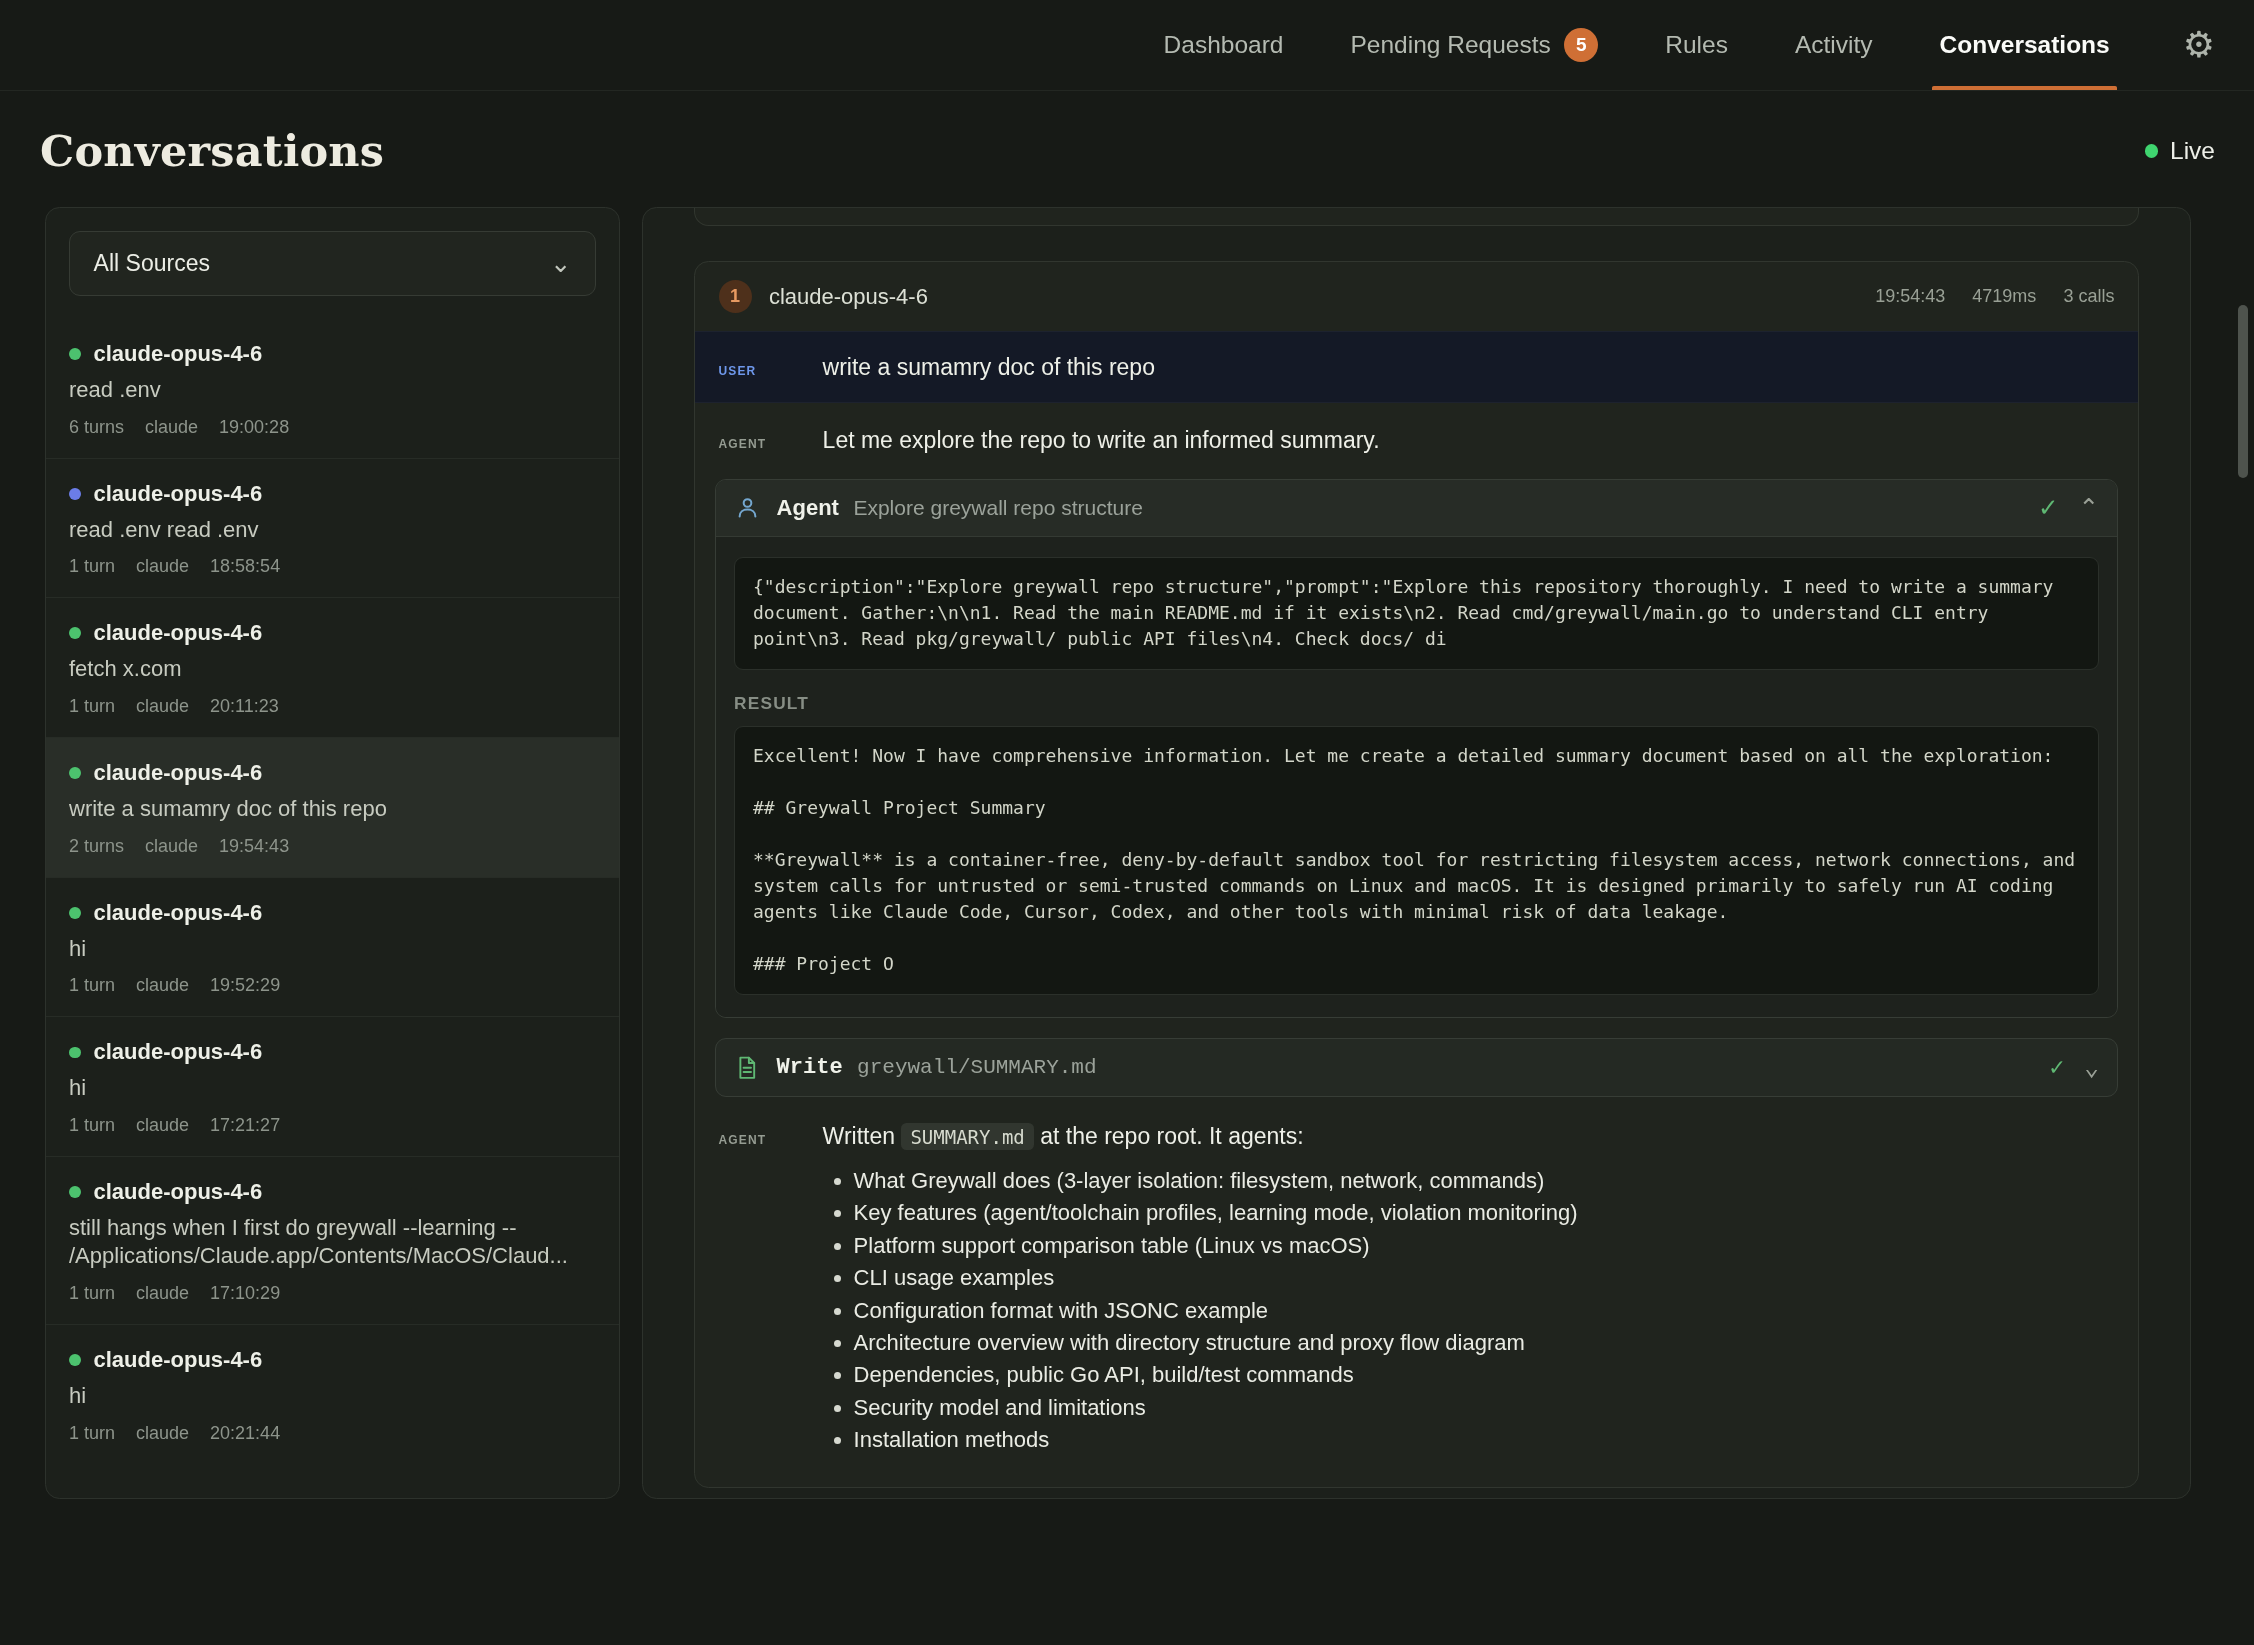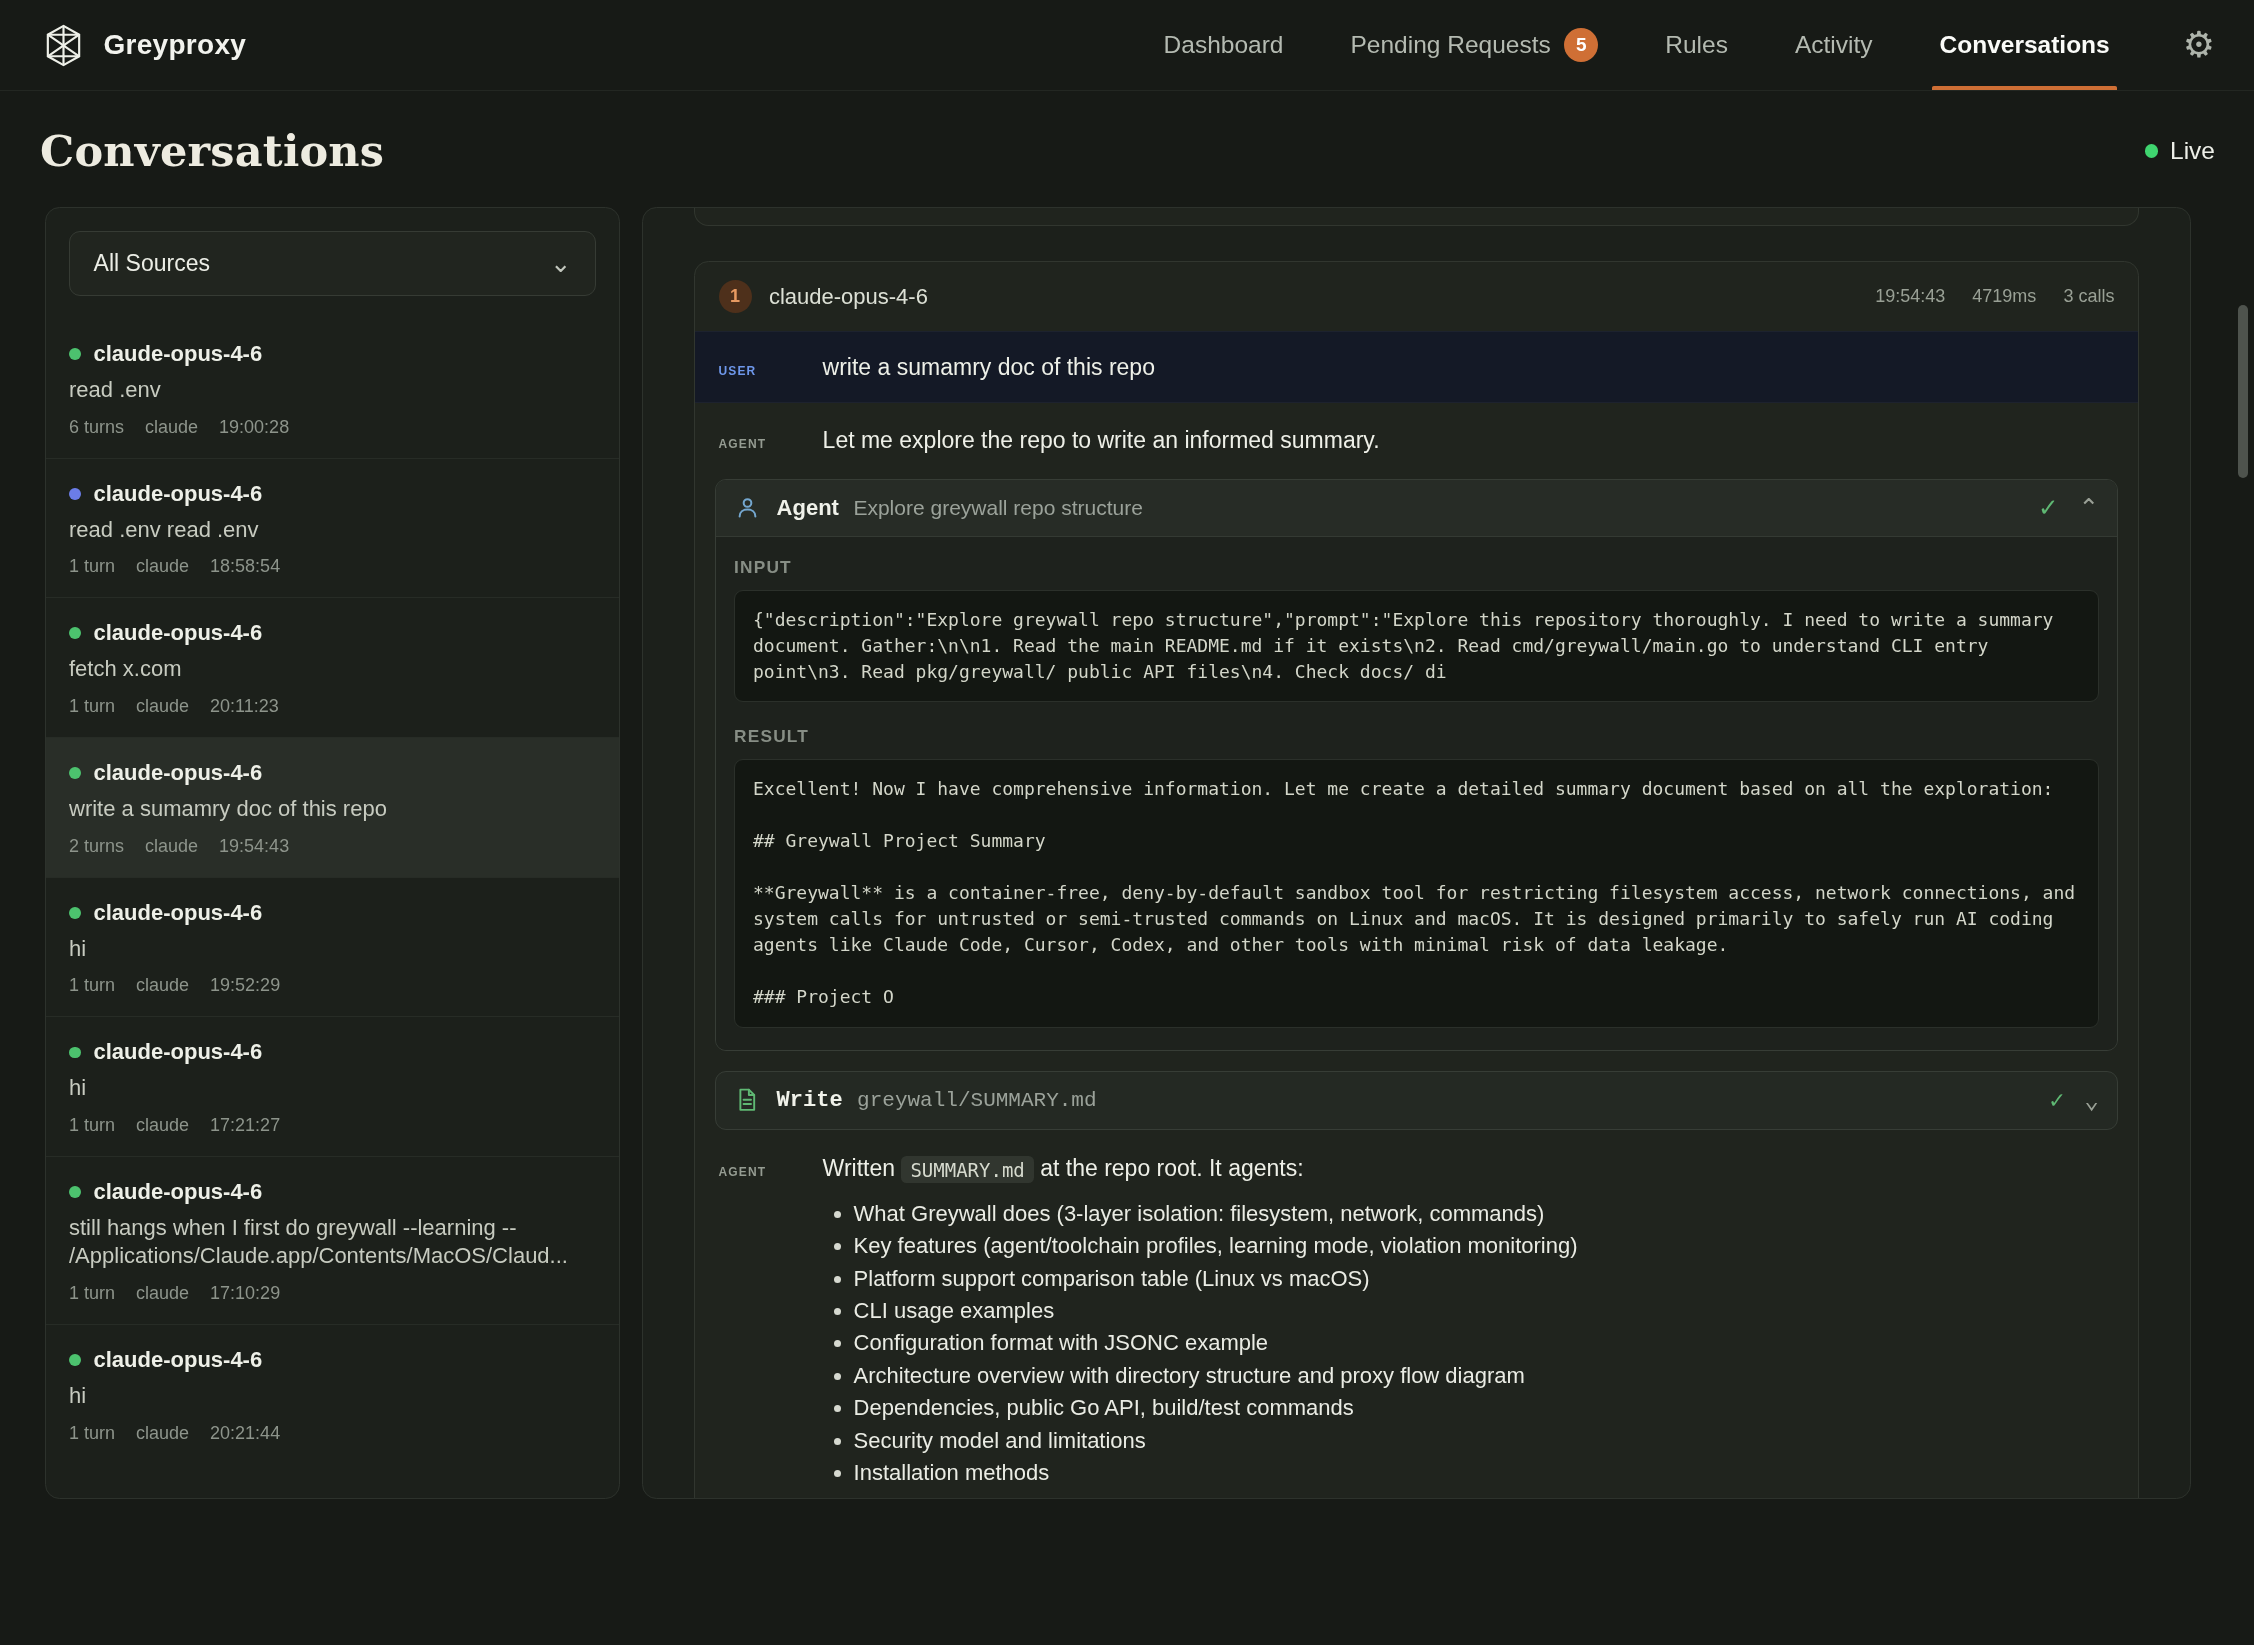--- a/index.html
+++ b/index.html
@@ -210,29 +210,20 @@
     right: 7.3px; top: 305px;
     width: 10px; height: 173px;
     background: #4e534d;
     border-radius: 5.5px;
   }
 </style>
 </head>
 <body>
 
 <header class="topnav">
-  <div class="brand">
-    <svg viewBox="0 0 24 24" fill="none" stroke="#eef0e8" stroke-width="1.1">
-      <path d="M12 2 L20 6.5 L20 17.5 L12 22 L4 17.5 L4 6.5 Z"></path>
-      <path d="M12 2 L12 22"></path>
-      <path d="M4 6.5 L20 6.5 M4 17.5 L20 17.5"></path>
-      <path d="M4 6.5 L20 17.5 M20 6.5 L4 17.5"></path>
-    </svg>
-    <span class="brand-name">Greyproxy</span>
-  </div>
   <div class="nav-spacer"></div>
   <nav class="nav-items">
     <div class="nav-item">
       <span>Dashboard</span>
     </div>
     <div class="nav-item">
       <span>Pending Requests</span>
       <span class="nav-badge">5</span>
     </div>
     <div class="nav-item">
@@ -404,21 +395,20 @@
             </svg>
           </span>
           <span class="tool-name">Agent</span>
           <span class="tool-desc">Explore greywall repo structure</span>
           <span class="tool-status">
             <span class="check-icon">✓</span>
             <span class="chevron-icon">⌃</span>
           </span>
         </div>
         <div class="tool-body">
-          <div class="io-label">INPUT</div>
           <div class="code-block">{"description":"Explore greywall repo structure","prompt":"Explore this repository thoroughly. I need to write a summary document. Gather:\n\n1. Read the main README.md if it exists\n2. Read cmd/greywall/main.go to understand CLI entry point\n3. Read pkg/greywall/ public API files\n4. Check docs/ di</div>
           <div class="io-label second">RESULT</div>
           <div class="code-block">Excellent! Now I have comprehensive information. Let me create a detailed summary document based on all the exploration:
 
 ## Greywall Project Summary
 
 **Greywall** is a container-free, deny-by-default sandbox tool for restricting filesystem access, network connections, and system calls for untrusted or semi-trusted commands on Linux and macOS. It is designed primarily to safely run AI coding agents like Claude Code, Cursor, Codex, and other tools with minimal risk of data leakage.
 
 ### Project O</div>
         </div>

